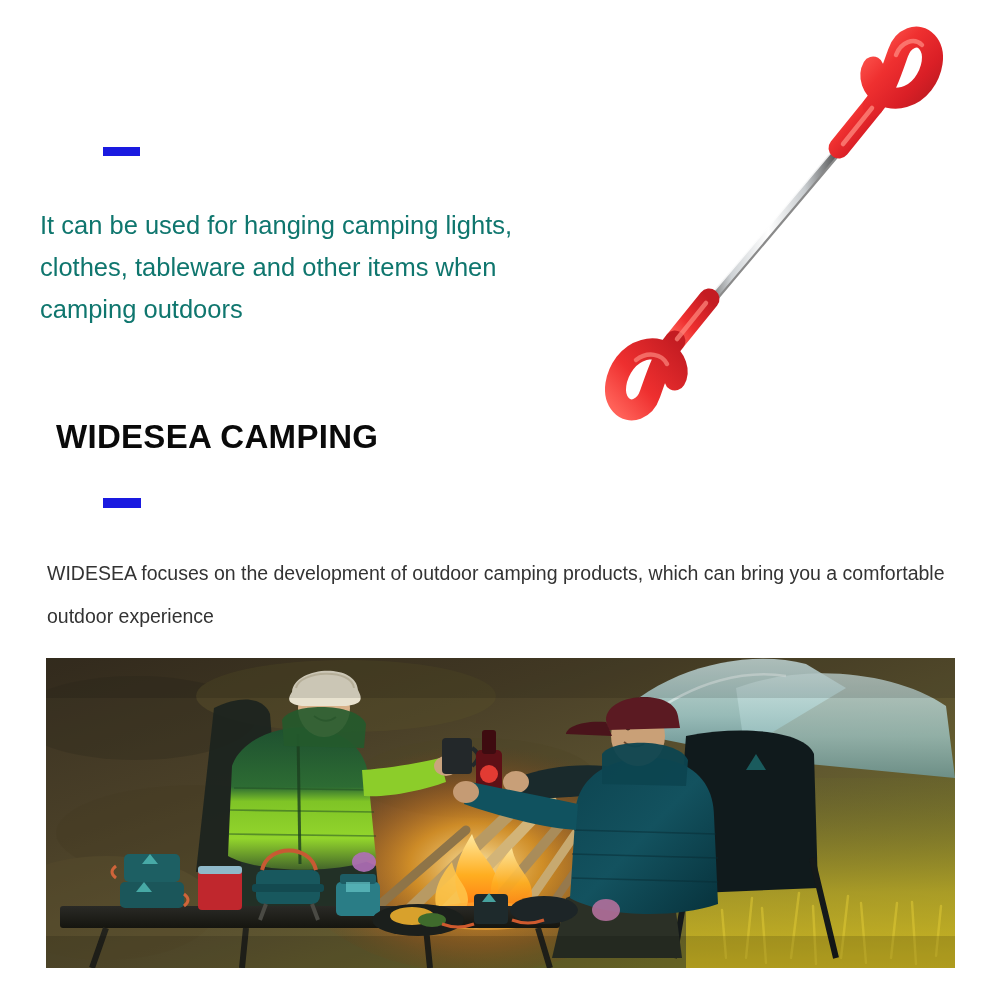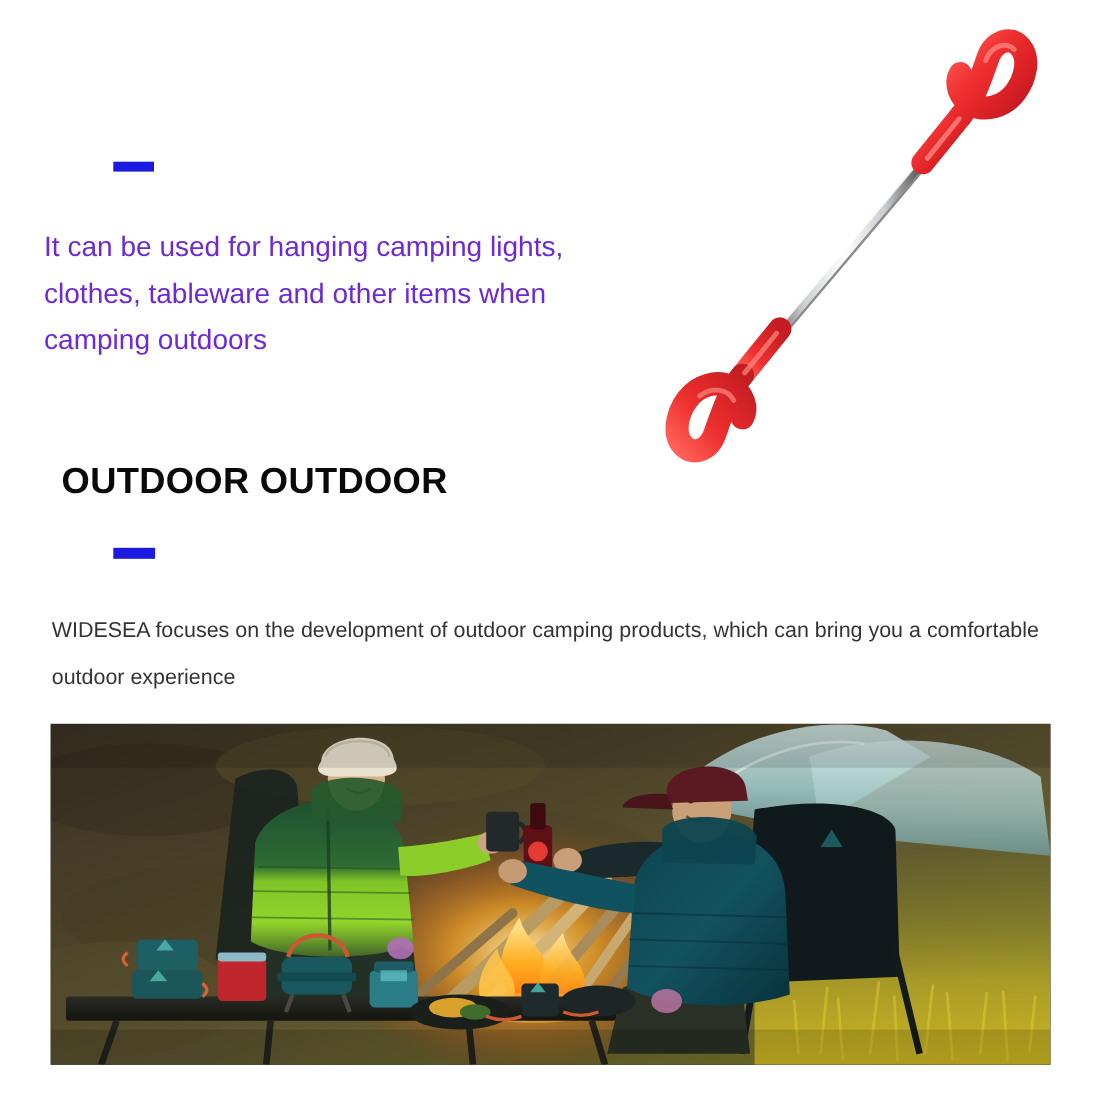--- a/index.html
+++ b/index.html
@@ -51,21 +51,21 @@
   .accent-2 { left: 103px; top: 498px; width: 38px; height: 10px; }
 
   
   .body-copy {
     position: absolute;
     left: 40px;
     top: 204px;
     width: 540px;
     font-size: 25.5px;
     line-height: 42px;
-    color: #6d28d9;
+    color: #0f766e;
   }
   .desc-copy {
     position: absolute;
     left: 47px;
     top: 552px;
     width: 910px;
     font-size: 19.5px;
     line-height: 43px;
     color: #333333;
   }
@@ -150,21 +150,21 @@
                  C 49 387, 34 393, 25 383
                  C 15 372, 20 353, 29 341
                  C 39 328, 56 323, 69 330
                  C 80 336, 84 349, 79 358" fill="none" stroke="url(#redGradB)" stroke-width="21" stroke-linecap="round" stroke-linejoin="round"></path>
         <path d="M110 281 L81 317" fill="none" stroke="#ff8b80" stroke-width="4.5" stroke-linecap="round" opacity="0.7"></path>
         <path d="M40 338 C 52 329, 66 332, 71 342" fill="none" stroke="#ff8f84" stroke-width="4.5" stroke-linecap="round" opacity="0.65"></path>
       </g>
     </svg>
   </div>
 
-  <div class="title-sub">OUTDOOR OUTDOOR</div>
+  <div class="title-sub">WIDESEA CAMPING</div>
 
   <div class="accent-bar accent-2"></div>
 
   <div class="desc-copy">WIDESEA focuses on the development of outdoor camping products, which can bring you a comfortable outdoor experience</div>
 
   <div class="photo">
     <svg viewBox="0 0 909 310" preserveAspectRatio="xMidYMid slice" xmlns="http://www.w3.org/2000/svg">
       <defs>
         <linearGradient id="groundG" x1="0" y1="0" x2="1" y2="1">
           <stop offset="0%" stop-color="#3a3122"></stop>

